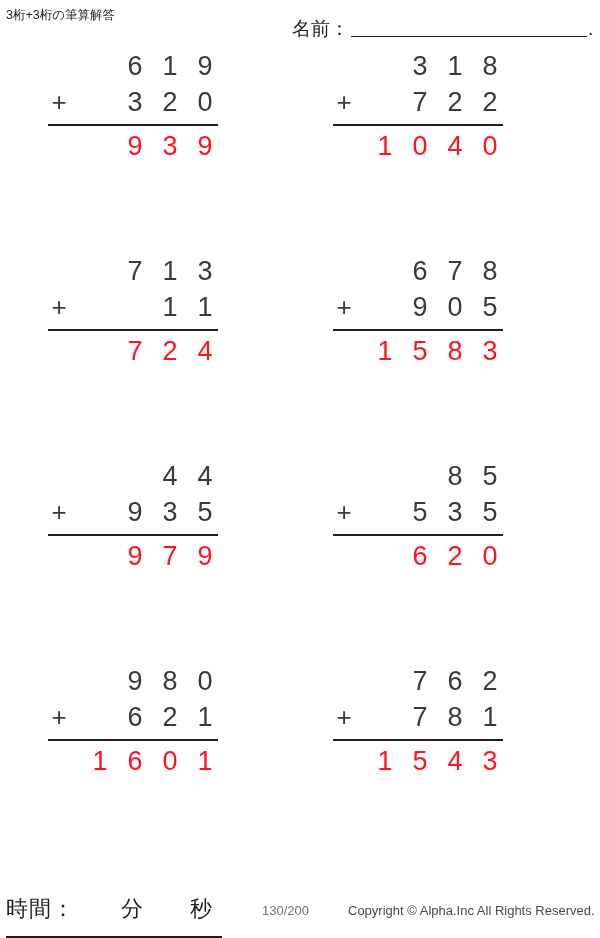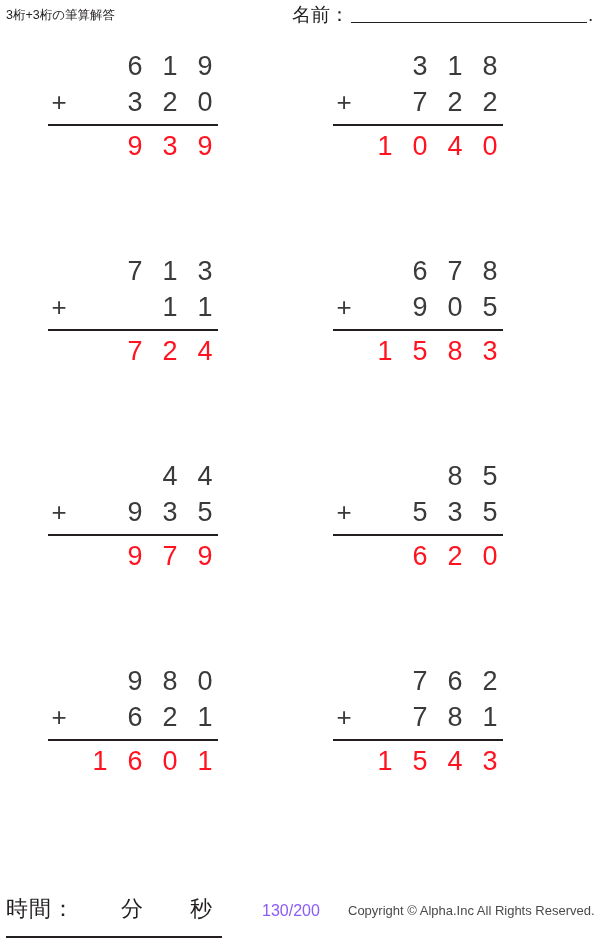--- a/index.html
+++ b/index.html
@@ -30,21 +30,21 @@
     top: 7px;
     font-size: 12.5px;
     line-height: 16px;
     letter-spacing: 0px;
     color: #231f20;
     white-space: nowrap;
   }
   .name-block {
     position: absolute;
     left: 292px;
-    top: 2px;
+    top: 16px;
     display: flex;
     align-items: flex-end;
     white-space: nowrap;
   }
   .name-label {
     font-size: 19px;
     line-height: 26px;
     color: #231f20;
   }
   .name-rule {
@@ -160,23 +160,23 @@
   .time-text {
     font-size: 22px;
     line-height: 30px;
     color: #231f20;
     letter-spacing: 1px;
   }
   .page-count {
     position: absolute;
     left: 262px;
     top: 10px;
-    font-size: 16px;
+    font-size: 13px;
     line-height: 18px;
-    color: #8b5cf6;
+    color: #737373;
   }
   .copyright {
     position: absolute;
     left: 348px;
     top: 10px;
     font-size: 13px;
     line-height: 18px;
     color: #4a4a4a;
     white-space: nowrap;
   }

